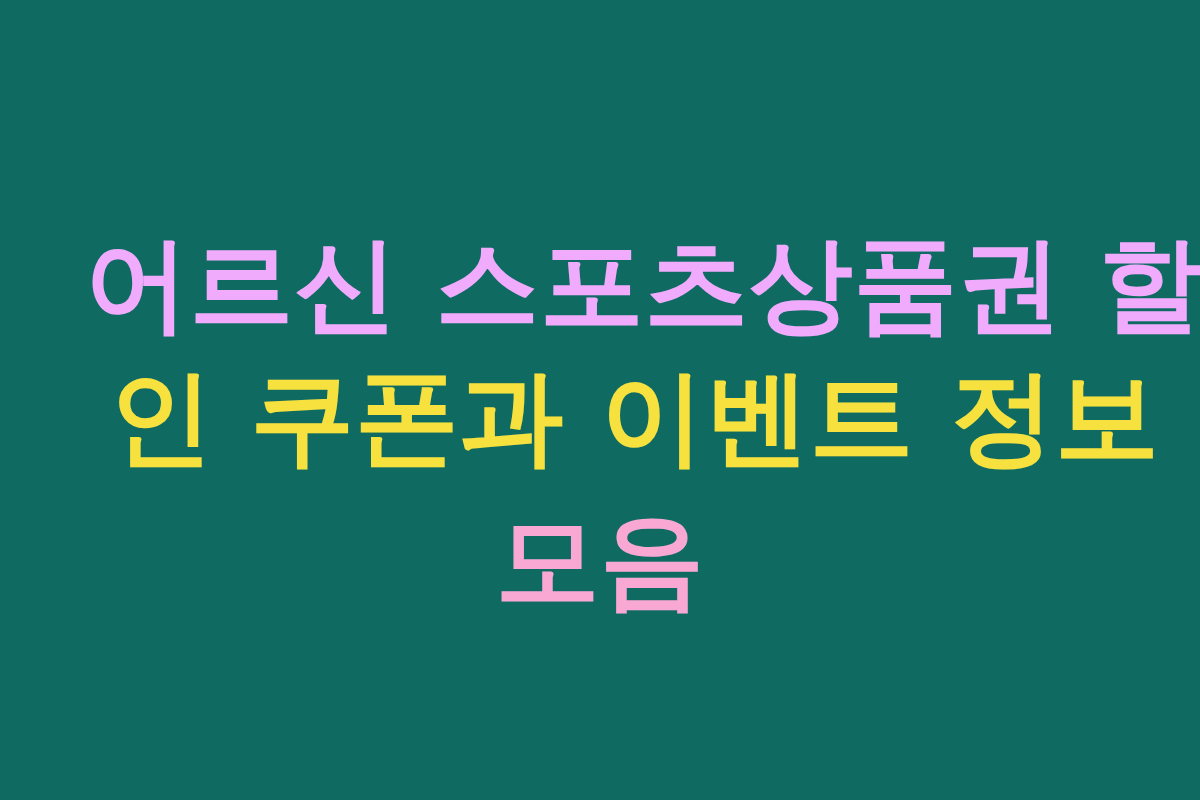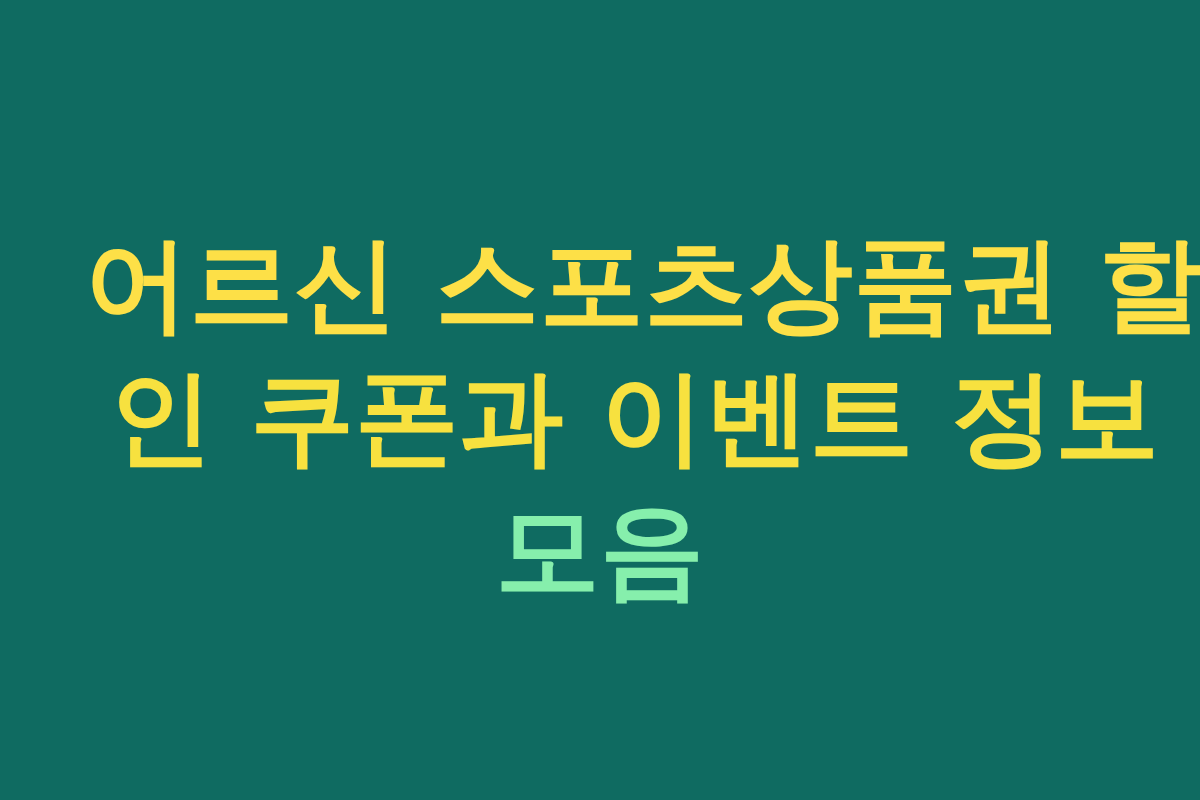--- a/index.html
+++ b/index.html
@@ -58,18 +58,18 @@
 </head>
 <body style="background: rgb(15, 107, 97);">
 
 <div id="banner-root">
 
   <svg id="banner-canvas" viewBox="0 0 1200 800" preserveAspectRatio="none" aria-hidden="true">
     <rect x="0" y="0" width="1200" height="800" fill="#0f6b61"></rect>
   </svg>
 
   <div class="headline-block">
-    <span class="headline-line" style="color: #fde047;">어르신 스포츠상품권 할</span>
+    <span class="headline-line" style="color: #f0abfc;">어르신 스포츠상품권 할</span>
     <span class="headline-line" style="color: rgb(247, 225, 63); margin-left: 24px;">인 쿠폰과 이벤트 정보</span>
-    <span class="headline-line" style="color: #86efac;">모음</span>
+    <span class="headline-line" style="color: #f9a8d4; margin-top: 10px;">모음</span>
   </div>
 
 </div>
 
 </body></html>

